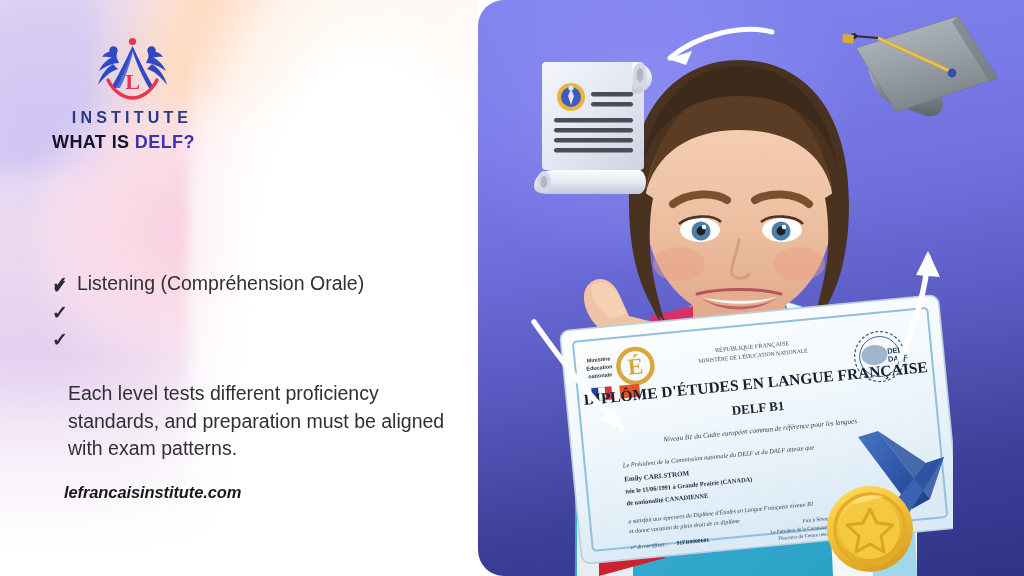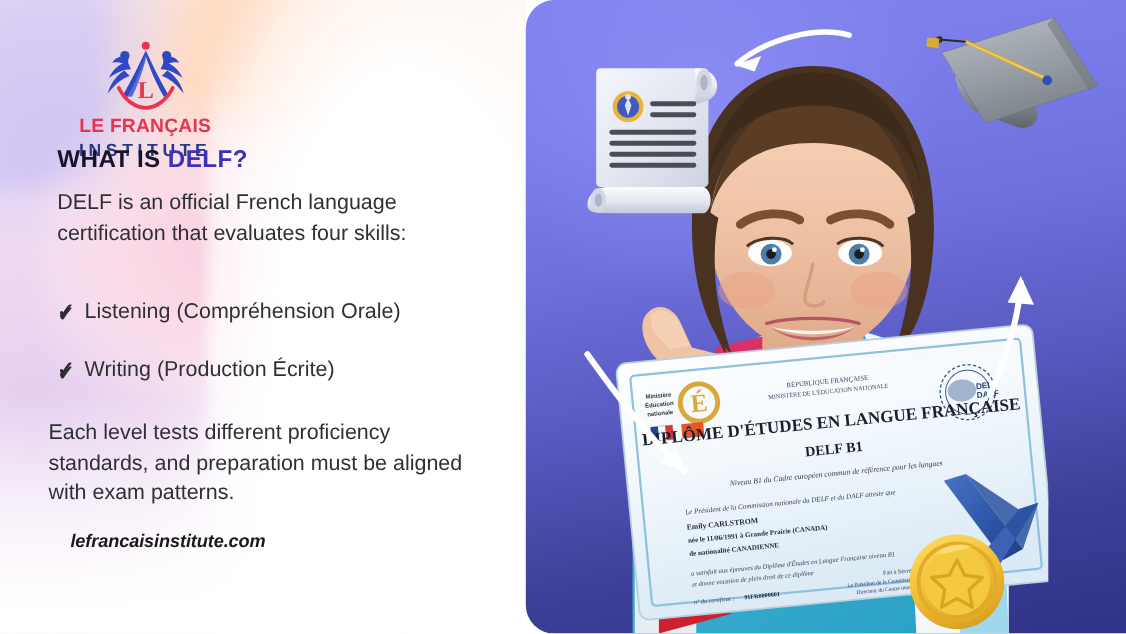--- a/index.html
+++ b/index.html
@@ -54,40 +54,40 @@
     letter-spacing:0.2px; line-height:1; margin-top:2px; white-space:nowrap;
   }
   .logo-sub {
     text-align:center; color:#263a87; font-weight:bold; font-size:16px;
     letter-spacing:4.2px; margin-top:5px; white-space:nowrap;
   }
 
   
   .headline {
     position:absolute; left:52px; top:133px;
-    font-size:22px; font-weight:bold; letter-spacing:0.4px; line-height:1.1;
+    font-size:18px; font-weight:bold; letter-spacing:0.4px; line-height:1.1;
   }
   .hl-a { color:#15142b; }
   .hl-b { color:#3b32b8; }
 
   
   .intro {
     position:absolute; left:52px; top:171px; width:382px;
     font-size:19.5px; color:#2f3033; line-height:1.42; font-weight:400;
   }
 
   
   .checklist { position:absolute; left:52px; top:250px; width:400px; }
   .check-row { display:flex; align-items:baseline; gap:9px; line-height:1.42; height:26.5px; }
   .check-mark { color:#2a2b2e; font-size:19px; font-weight:bold; line-height:1; }
   .check-text { font-size:19.5px; color:#2f3033; white-space:nowrap;margin-top:20px; }
 
   
   .closing {
-    position:absolute; left:44px; top:380px; width:378px;
+    position:absolute; left:68px; top:380px; width:378px;
     font-size:19.5px; color:#2f3033; line-height:1.42;
   }
 
   
   .website {
     position:absolute; left:64px; top:483px;
     font-size:16.5px; font-weight:bold; font-style:italic; color:#17181a;
     letter-spacing:-0.1px;
   }
 
@@ -140,41 +140,38 @@
         <path d="M36 20 C 28 22, 22 28, 19 35 C 26 30, 33 27, 39 27 Z" fill="#2f49c4"></path>
         <path d="M33 28 C 25 33, 20 41, 18 49 C 24 41, 31 35, 38 33 Z" fill="#2f49c4"></path>
         <circle cx="33.5" cy="14.5" r="4.2" fill="#2f49c4"></circle>
         <path d="M68 16 C 74 14, 80 16, 83 21 C 78 20, 73 21, 69 24 Z" fill="#2f49c4"></path>
         <path d="M69 20 C 77 22, 83 28, 86 35 C 79 30, 72 27, 66 27 Z" fill="#2f49c4"></path>
         <path d="M72 28 C 80 33, 85 41, 87 49 C 81 41, 74 35, 67 33 Z" fill="#2f49c4"></path>
         <circle cx="71.5" cy="14.5" r="4.2" fill="#2f49c4"></circle>
         <path d="M28 44 C 34 56, 44 62, 52.5 62 C 61 62, 71 56, 77 44" fill="none" stroke="#e8344e" stroke-width="3.4" stroke-linecap="round"></path>
         <text x="52.5" y="53" text-anchor="middle" font-family="'Liberation Serif',serif" font-size="22" font-weight="bold" fill="#e8344e">L</text>
       </svg>
-      <div class="logo-name">LE FRANÇAIS</div>
       <div class="logo-sub">INSTITUTE</div>
     </div>
 
     <div class="headline">
       <span class="hl-a">WHAT IS </span><span class="hl-b">DELF?</span>
     </div>
 
-    <div class="intro">DELF is an official French language certification that evaluates four skills:</div>
 
     <div class="checklist">
       <div class="check-row">
         <span class="check-mark">✓</span>
         <span class="check-text">Listening (Compréhension Orale)</span>
       </div>
       <div class="check-row">
         <span class="check-mark">✓</span>
       </div>
       <div class="check-row">
         <span class="check-mark">✓</span>
-        <span class="check-text">Writing (Production Écrite)</span>
       </div>
       <div class="check-row">
         <span class="check-mark">✓</span>
       </div>
     </div>
 
     <div class="closing">Each level tests different proficiency standards, and preparation must be aligned with exam patterns.</div>
 
     <div class="website">lefrancaisinstitute.com</div>
   </div>

